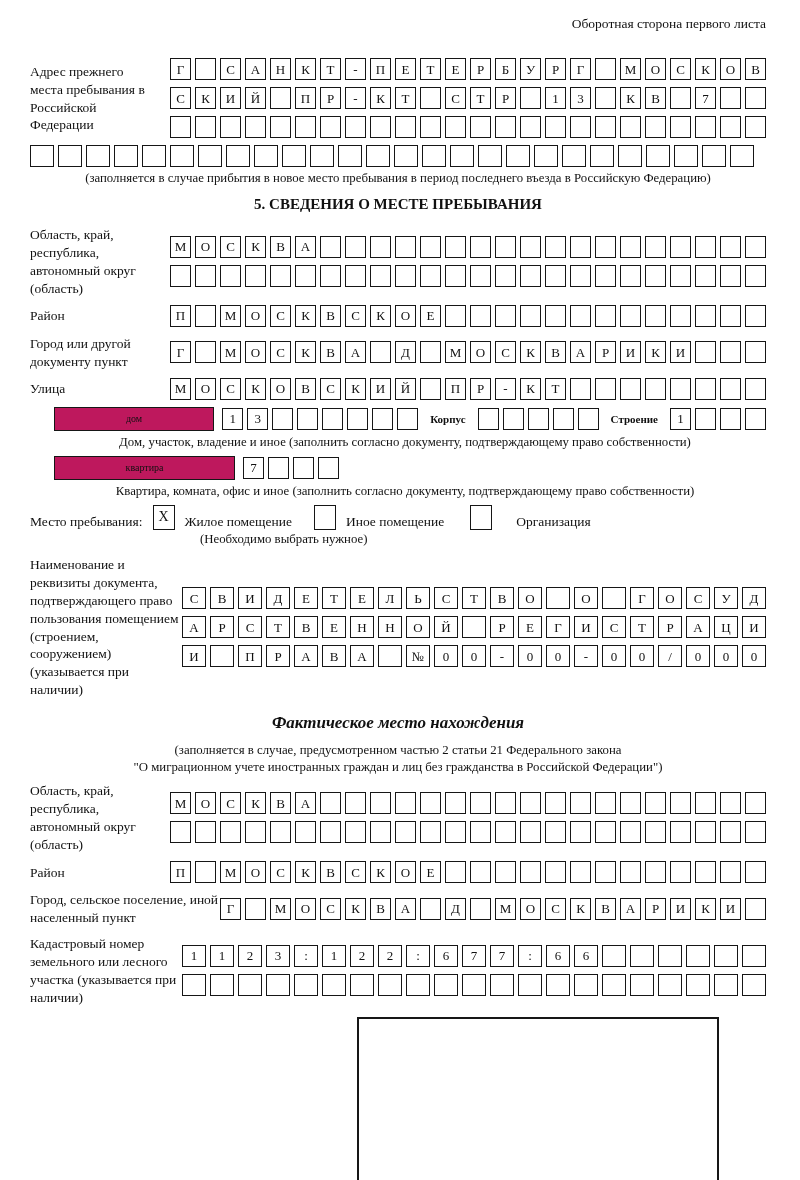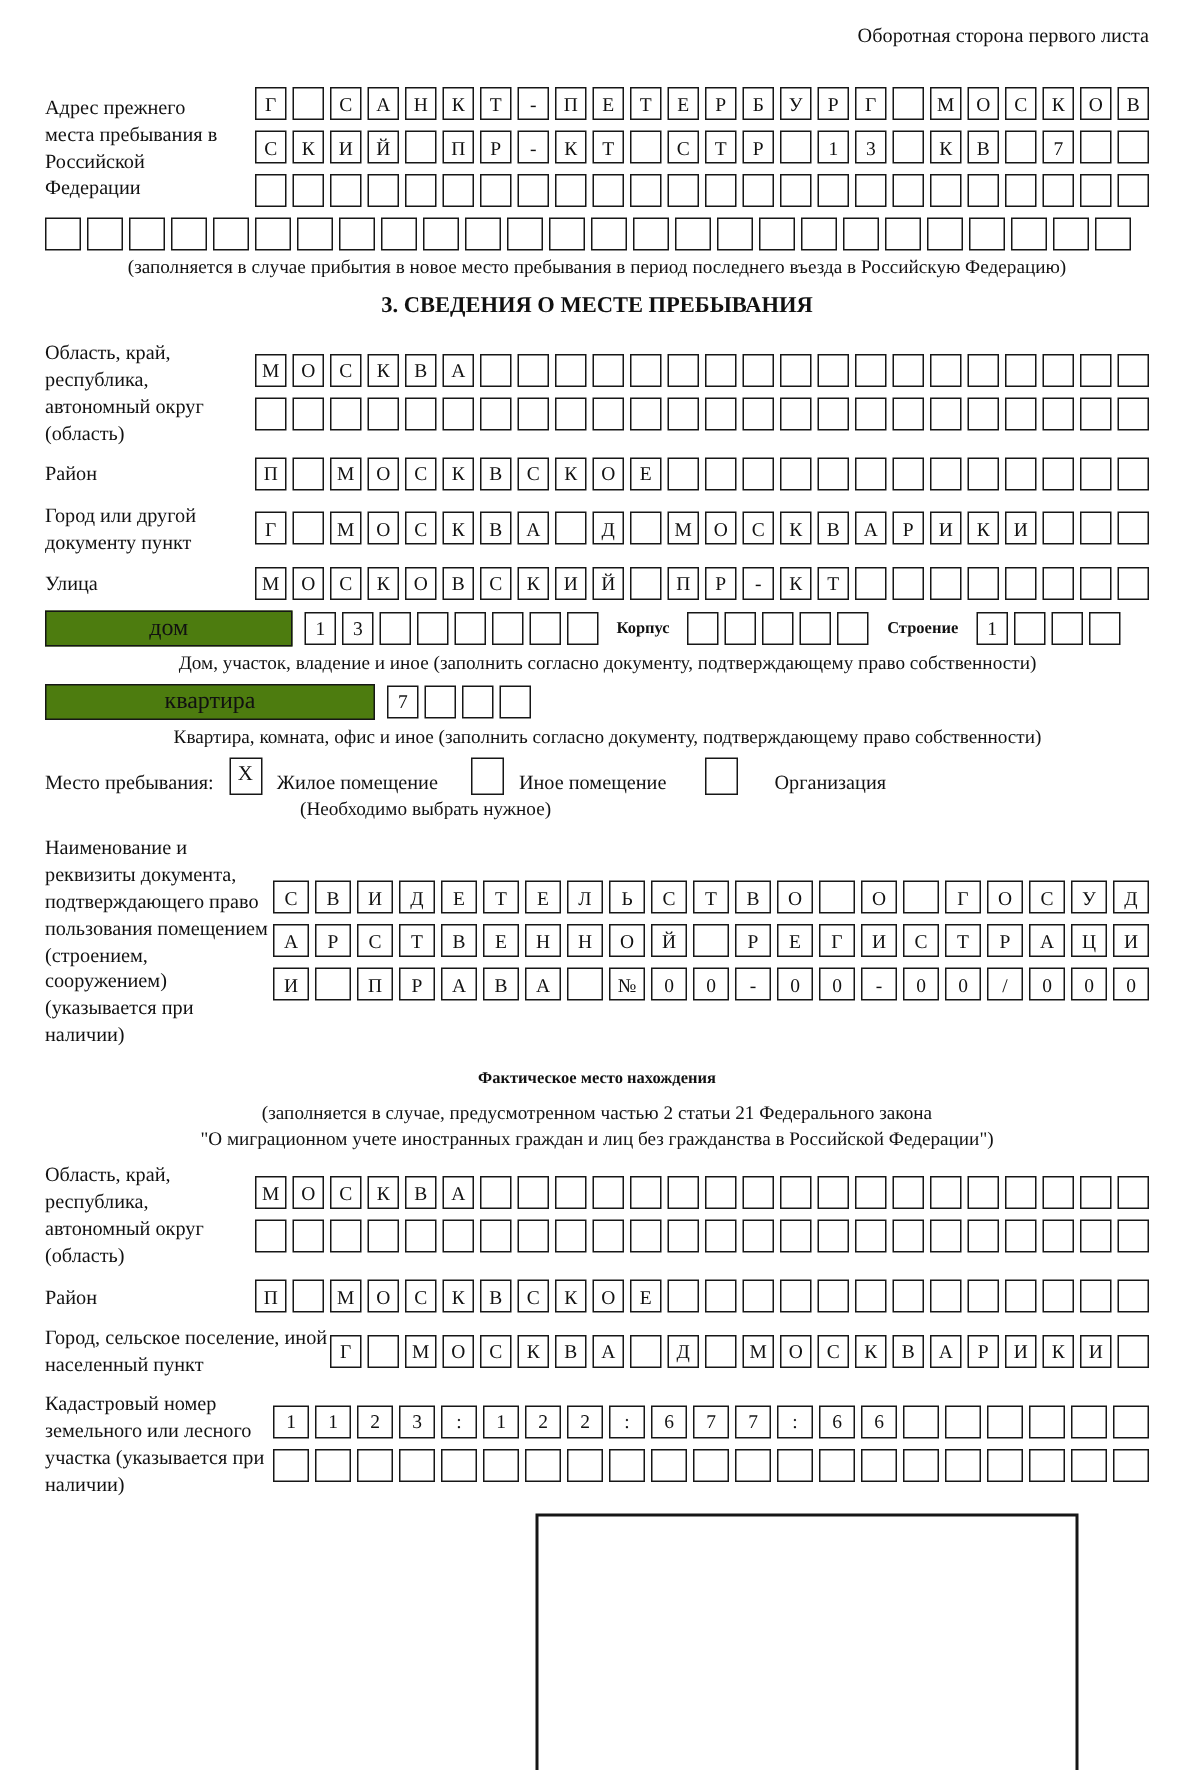--- a/index.html
+++ b/index.html
@@ -20,24 +20,24 @@
   .wcells .cell{width:24px;}
   .cellstack{display:flex;flex-direction:column;gap:7px;}
   
   .frow{display:flex;justify-content:space-between;align-items:center;margin-bottom:7px;}
   .flabel{font-size:13.5px;line-height:1.33;padding-top:1px;}
   .flabel.narrow{width:128px;}
   .flabel.mid{width:190px;}
   .note{font-size:12.8px;text-align:center;margin:2px 0 6px 0;}
   .note.left{text-align:center;margin-left:14px;}
   .h2{font-size:15px;font-weight:bold;text-align:center;margin:10px 0 12px 0;}
-  .h3{font-size:11px;font-weight:bold;text-align:center;margin:14px 0 10px 0;}
+  .h3{font-size:17px;font-weight:bold;text-align:center;margin:14px 0 10px 0;font-style:italic;}
   .widebox{
     box-sizing:border-box;border:1.8px solid #161616;height:24px;
-    display:flex;align-items:center;justify-content:center;font-size:16px;background:#4d7c0f;
+    display:flex;align-items:center;justify-content:center;font-size:10px;background:#be185d;margin-left:24px;
   }
   .houserow,.aptrow{display:flex;align-items:center;gap:8px;margin-bottom:4px;}
   .inline-label{font-size:11px;padding:0 4px;font-weight:bold;}
   .checkrow{display:flex;align-items:flex-end;gap:10px;margin:6px 0 2px 0;font-size:13.5px;}
   .checkbox{
     box-sizing:border-box;width:22px;height:25px;border:1.7px solid #161616;
     display:flex;align-items:center;justify-content:center;font-size:14px;background:#fff;
   }
   .stamp-wrap{width:445px;margin:10px 0 0 auto;margin-right:6px;}
   .stamp-box{width:358px;height:175px;border:2px solid #161616;margin:0 auto 4px auto;background:#fff;}
@@ -155,21 +155,21 @@
       <span class="cell"></span>
       <span class="cell"></span>
       <span class="cell"></span>
       <span class="cell"></span>
       <span class="cell"></span>
       <span class="cell"></span>
       <span class="cell"></span>
     </div>
   <div class="note">(заполняется в случае прибытия в новое место пребывания в период последнего въезда в Российскую Федерацию)</div>
 
-  <div class="h2">3. СВЕДЕНИЯ О МЕСТЕ ПРЕБЫВАНИЯ</div>
+  <div class="h2">5. СВЕДЕНИЯ О МЕСТЕ ПРЕБЫВАНИЯ</div>
 
   <div class="frow">
     <div class="flabel narrow">Область, край, республика, автономный округ (область)</div>
     <div class="cellstack">
       <div class="cells">
           <span class="cell">М</span>
           <span class="cell">О</span>
           <span class="cell">С</span>
           <span class="cell">К</span>
           <span class="cell">В</span>
@@ -336,21 +336,21 @@
     <div class="cells">
         <span class="cell">1</span>
         <span class="cell"></span>
         <span class="cell"></span>
         <span class="cell"></span>
       </div>
   </div>
   <div class="note left">Дом, участок, владение и иное (заполнить согласно документу, подтверждающему право собственности)</div>
 
   <div class="aptrow">
-    <div class="widebox" style="width:220px;">квартира</div>
+    <div class="widebox" style="width:181px;">квартира</div>
     <div class="cells">
         <span class="cell">7</span>
         <span class="cell"></span>
         <span class="cell"></span>
         <span class="cell"></span>
       </div>
   </div>
   <div class="note left">Квартира, комната, офис и иное (заполнить согласно документу, подтверждающему право собственности)</div>
 
   <div class="checkrow">

